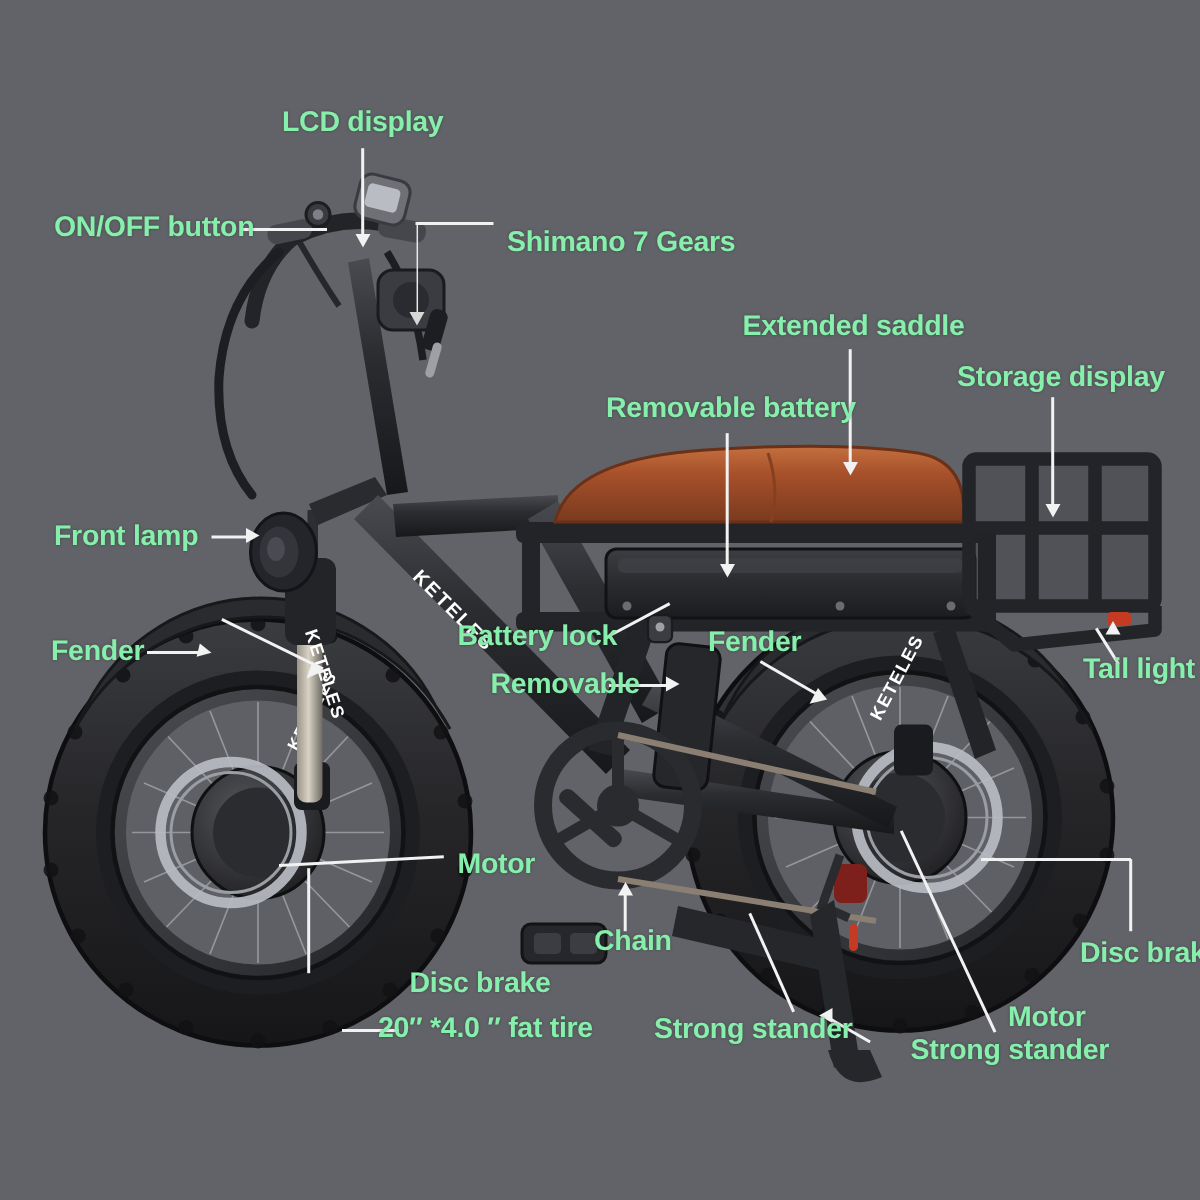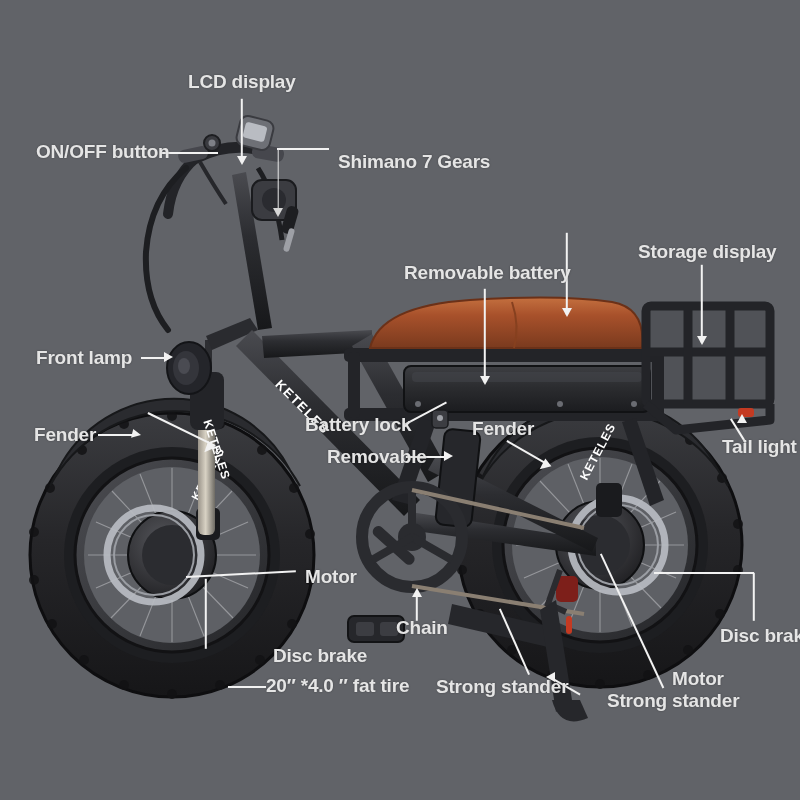--- a/index.html
+++ b/index.html
@@ -11,21 +11,21 @@
   }
   #stage{
     position:relative;
     width:800px;height:800px;
     background:#616368;
     overflow:hidden;
   }
   
   .label{
     position:absolute;
-    color:#e5e5e5;
+    color:#86efac;
     font-weight:bold;
     font-size:19px;
     line-height:21px;
     white-space:nowrap;
     letter-spacing:-0.2px;
     text-shadow:0 0 2px rgba(0,0,0,.35);
   }
   .lead{
     position:absolute;
     background:#f2f2f2;
@@ -398,20 +398,21 @@
 
   <div class="lead" style="left:654px;top:572px;width:100px;"></div>
   <div class="lead" style="left:754px;top:572px;width:48px;transform:rotate(90deg);"></div>
 
   <div class="label" style="left:188px;top:71px;">LCD display</div>
 
   <div class="label" style="left:36px;top:141px;">ON/OFF button</div>
 
   <div class="label" style="left:338px;top:131px;margin-top:20px;">Shimano 7 Gears</div>
 
+  <div class="label" style="left:495px;top:207px;">Extended saddle</div>
 
   <div class="label" style="left:638px;top:241px;">Storage display</div>
 
   <div class="label" style="left:404px;top:262px;">Removable battery</div>
 
   <div class="label" style="left:36px;top:347px;">Front lamp</div>
 
 
   <div class="label" style="left:34px;top:424px;">Fender</div>
 
@@ -420,21 +421,21 @@
   <div class="label" style="left:327px;top:446px;">Removable</div>
 
   <div class="label" style="left:472px;top:418px;">Fender</div>
 
   <div class="label" style="left:722px;top:436px;">Tail light</div>
 
   <div class="label" style="left:305px;top:566px;">Motor</div>
 
   <div class="label" style="left:273px;top:645px;">Disc brake</div>
 
-  <div class="label" style="left:266px;top:675px;">20″ *4.0 ″ fat tire</div>
+  <div class="label" style="left:252px;top:675px;">20″ *4.0 ″ fat tire</div>
 
   <div class="label" style="left:396px;top:617px;">Chain</div>
 
   <div class="label" style="left:436px;top:676px;">Strong stander</div>
 
   <div class="label" style="left:607px;top:690px;">Strong stander</div>
 
   <div class="label" style="left:672px;top:668px;">Motor</div>
 
   <div class="label" style="left:720px;top:625px;">Disc brake</div>

